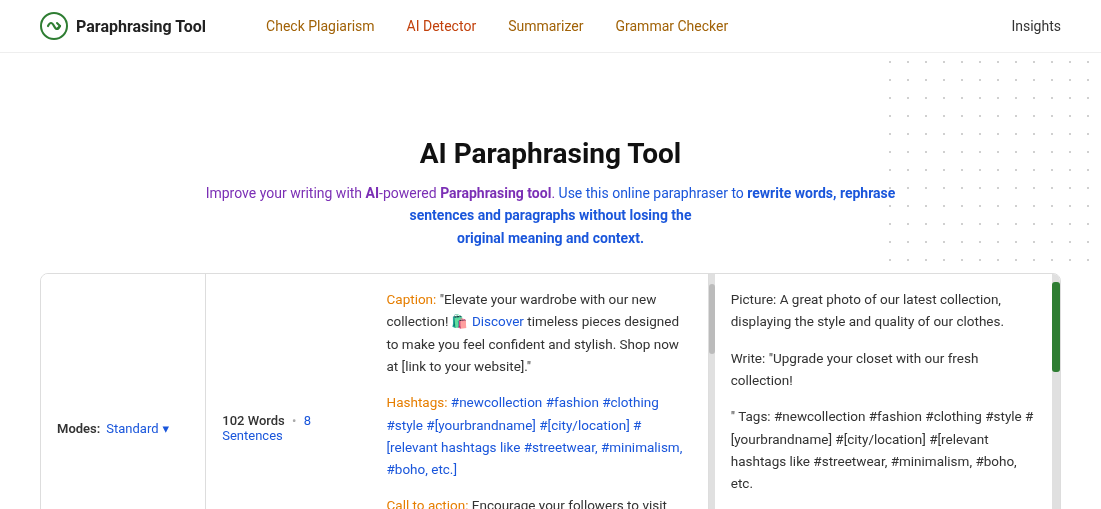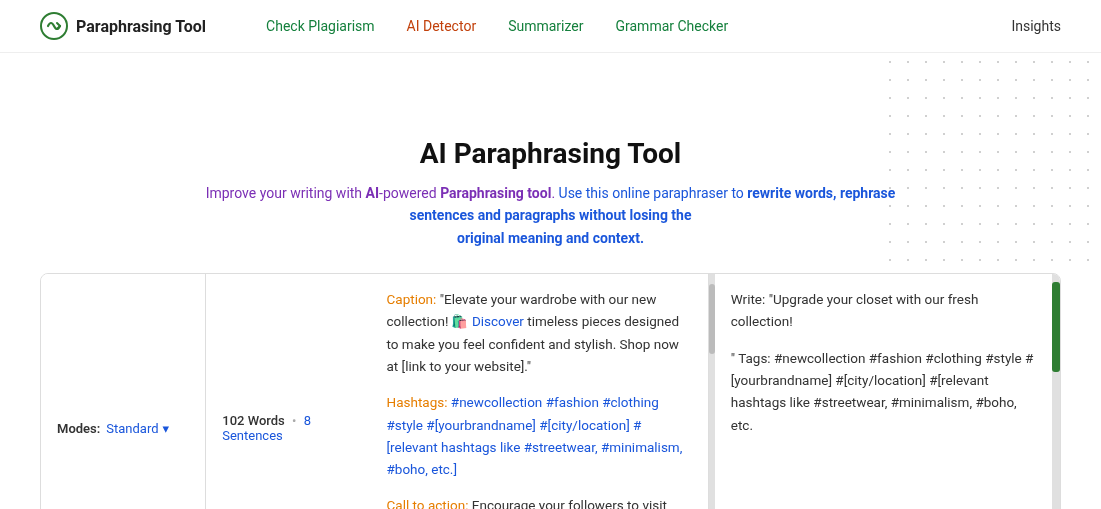--- a/index.html
+++ b/index.html
@@ -32,21 +32,21 @@
       height: 28px;
     }
     .nav {
       display: flex;
       align-items: center;
       gap: 32px;
       margin-left: 60px;
     }
     .nav-item {
       font-size: 14px;
-      color: #15803d;
+      color: #a16207;
       cursor: pointer;
       text-decoration: none;
     }
     .nav-item.active { color: #c2410c; }
     .nav-insights {
       margin-left: auto;
       font-size: 14px;
       color: #333;
       cursor: pointer;
     }
@@ -293,20 +293,21 @@
         </span>
       </div>
     </div>
 
     <div style="width:6px; background:#e0e0e0; position:relative;">
       <div style="width:6px; height:70px; background:#bbb; border-radius:3px; position:absolute; top:10px;"></div>
     </div>
 
     <div class="panel-right">
       <div class="panel-content">
+        <p>Picture: A great photo of our latest collection, displaying the style and quality of our clothes.</p>
         <p>Write: "Upgrade your closet with our fresh collection!</p>
         <p>" Tags: #newcollection #fashion #clothing #style #[yourbrandname] #[city/location] #[relevant hashtags like #streetwear, #minimalism, #boho, etc.</p>
       </div>
       <div class="panel-footer">
         <div class="action-buttons">
           <button class="action-btn">👍</button>
           <button class="action-btn">👎</button>
           <button class="action-btn" style="font-size:17px;">↻</button>
           <button class="action-btn" style="font-size:16px;">⧉</button>
           <button class="action-btn" style="font-size:15px;">⬇</button>

